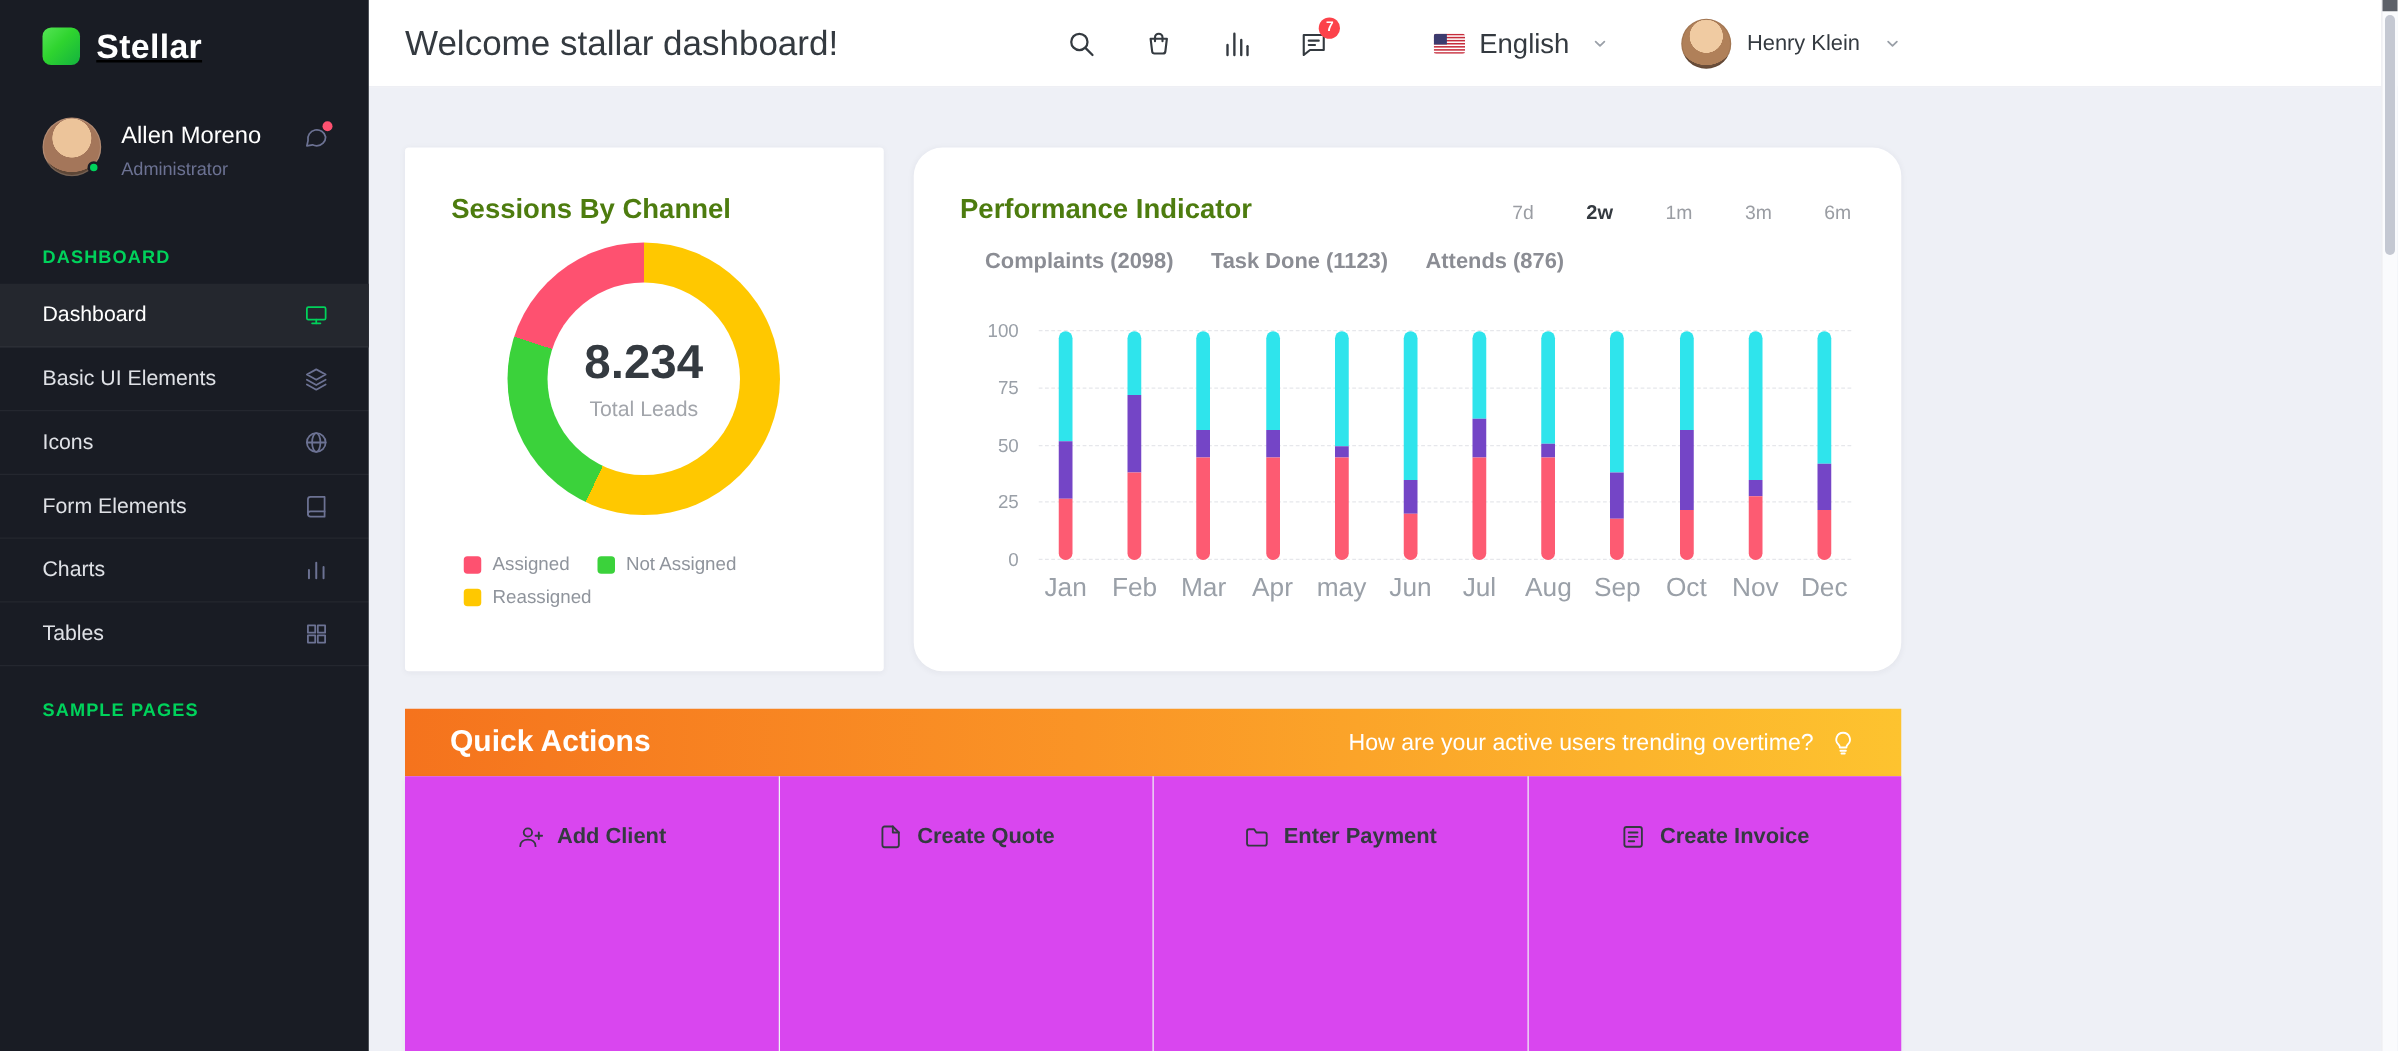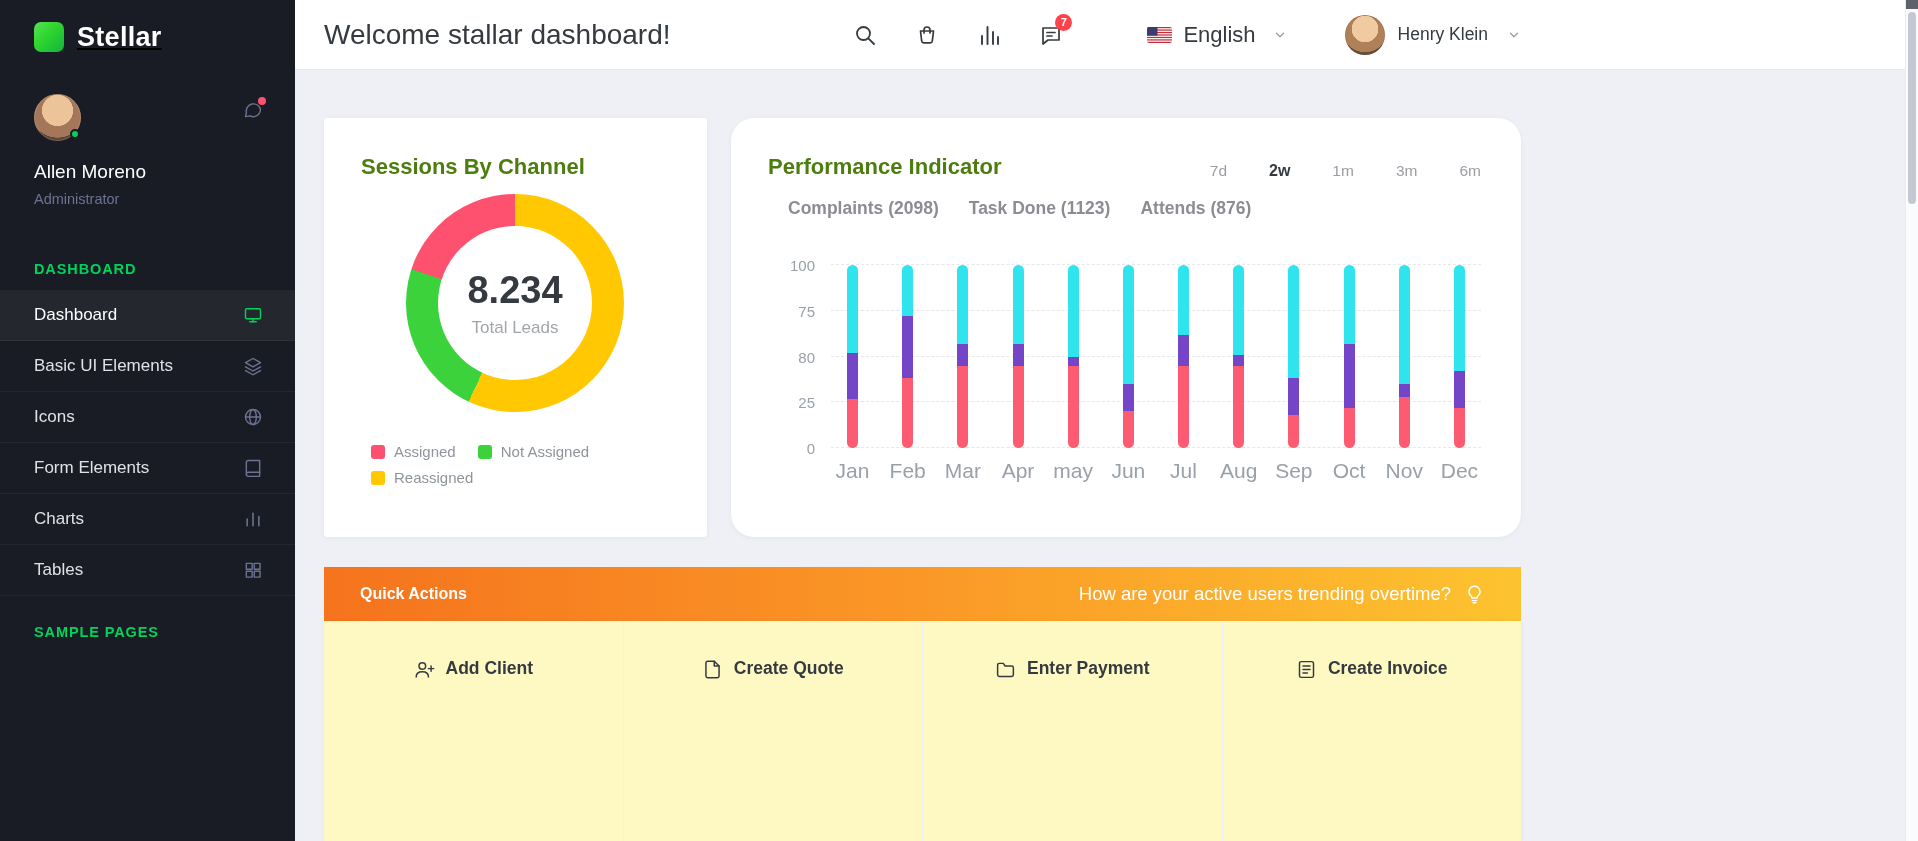--- a/index.html
+++ b/index.html
@@ -5,21 +5,21 @@
   * { margin:0; padding:0; box-sizing:border-box; }
   html,body { width:1918px; height:841px; overflow:hidden;
     font-family:"Liberation Sans","DejaVu Sans",sans-serif; background:#eef0f6; }
 
   
   .sidebar { position:absolute; left:0; top:0; width:295px; height:841px; background:#191c24; z-index:5; }
   .brand { height:74px; display:flex; align-items:center; padding-left:34px; gap:13px; cursor:pointer;text-decoration:underline; }
   .brand-mark { width:30px; height:30px; border-radius:7px;
     background:linear-gradient(135deg,#55e455 0%,#2fd42f 45%,#13b33e 100%); }
   .brand-name { font-size:27px; font-weight:bold; color:#ffffff; letter-spacing:.3px; }
-  .profile { position:relative; padding:20px 34px 26px 34px; display:flex; gap:16px; align-items:flex-start;flex-direction:column; }
+  .profile { position:relative; padding:20px 34px 26px 34px; display:flex; gap:16px; align-items:flex-start; }
   .avatar { width:47px; height:47px; border-radius:50%; position:relative; flex:none;
     background:radial-gradient(circle at 50% 35%, #ecc49a 0 40%, #a4765a 41% 70%, #5d4636 71%);
     box-shadow:inset 0 0 0 1px rgba(255,255,255,.15); }
   .avatar .status-dot { position:absolute; right:1px; bottom:2px; width:10px; height:10px;
     border-radius:50%; background:#00d25b; border:2px solid #191c24; }
   .profile-name { font-size:19px; color:#ffffff; line-height:1.2; padding-top:4px; }
   .profile-role { font-size:14.5px; color:#6c7293; margin-top:7px; }
   .profile-chat { position:absolute; right:32px; top:26px; color:#6c7293; cursor:pointer; }
   .profile-chat .dot { position:absolute; top:-3px; right:-3px; width:8px; height:8px; border-radius:50%; background:#fe5170; }
   .section-title { padding:28px 34px 13px 34px; color:#00d25b; font-size:14.5px; font-weight:bold; letter-spacing:.9px; }
@@ -88,23 +88,23 @@
     display:flex; flex-direction:column; justify-content:flex-end; }
   .seg { width:100%; }
   .seg.top { border-radius:6px 6px 0 0; }
   .seg.bottom { border-radius:0 0 6px 6px; }
   .bar-label { position:absolute; top:calc(100% + 11px); left:50%; transform:translateX(-50%);
     font-size:21px; color:#9aa0a8; white-space:nowrap; }
 
   
   .qa-head { margin-top:30px; height:54px; display:flex; align-items:center; padding:0 36px;
     background:linear-gradient(90deg,#f5731d 0%,#fa9426 45%,#fdc32f 100%); }
-  .qa-title { font-size:16px; font-weight:bold; color:#ffffff; }
+  .qa-title { font-size:24px; font-weight:bold; color:#ffffff; }
   .qa-right { margin-left:auto; display:flex; align-items:center; gap:13px; color:#ffffff; font-size:18.5px; }
-  .qa-actions { background:#fef9c3; height:220px; display:flex; box-shadow:0 1px 5px rgba(40,40,60,.05); }
+  .qa-actions { background:#d946ef; height:220px; display:flex; box-shadow:0 1px 5px rgba(40,40,60,.05); }
   .qa-btn { flex:1; display:flex; justify-content:center; align-items:flex-start; padding-top:37px;
     gap:11px; font-size:17.5px; font-weight:600; color:#343a40; cursor:pointer;
     border-left:1px solid #eff0f4; }
   .qa-btn:first-child { border-left:none; }
   .qa-btn .qi { color:#343a40; display:flex; margin-top:1px; }
 
   
   .scrollbar { position:absolute; right:0; top:0; width:13px; height:841px; background:#fafbfd;
     border-left:1px solid #ebebef; z-index:10; }
   .scroll-notch { position:absolute; top:0; left:0; right:0; height:9px; background:#5d6169; }
@@ -316,21 +316,21 @@
           <span class="perf-legend-item">Task Done (1123)</span>
           <span class="perf-legend-item">Attends (876)</span>
         </div>
         <div class="plot">
           <div style="position:absolute;inset:0;">
               <div class="gridline" style="bottom: 0%;"></div>
               <span class="ytick" style="bottom: 0%;">0</span>
               <div class="gridline" style="bottom: 25%;"></div>
               <span class="ytick" style="bottom: 25%;">25</span>
               <div class="gridline" style="bottom: 50%;"></div>
-              <span class="ytick" style="bottom: 50%;">80</span>
+              <span class="ytick" style="bottom: 50%;">50</span>
               <div class="gridline" style="bottom: 75%;"></div>
               <span class="ytick" style="bottom: 75%;">75</span>
               <div class="gridline" style="bottom: 100%;"></div>
               <span class="ytick" style="bottom: 100%;">100</span>
             </div>
           <div class="bars">
               <div class="bar-col">
                 <div class="bar-stack">
                   <div class="seg top" style="height: 48%; background: rgb(47, 228, 236);"></div>
                   <div class="seg" style="height: 25%; background: rgb(116, 69, 198);"></div>

